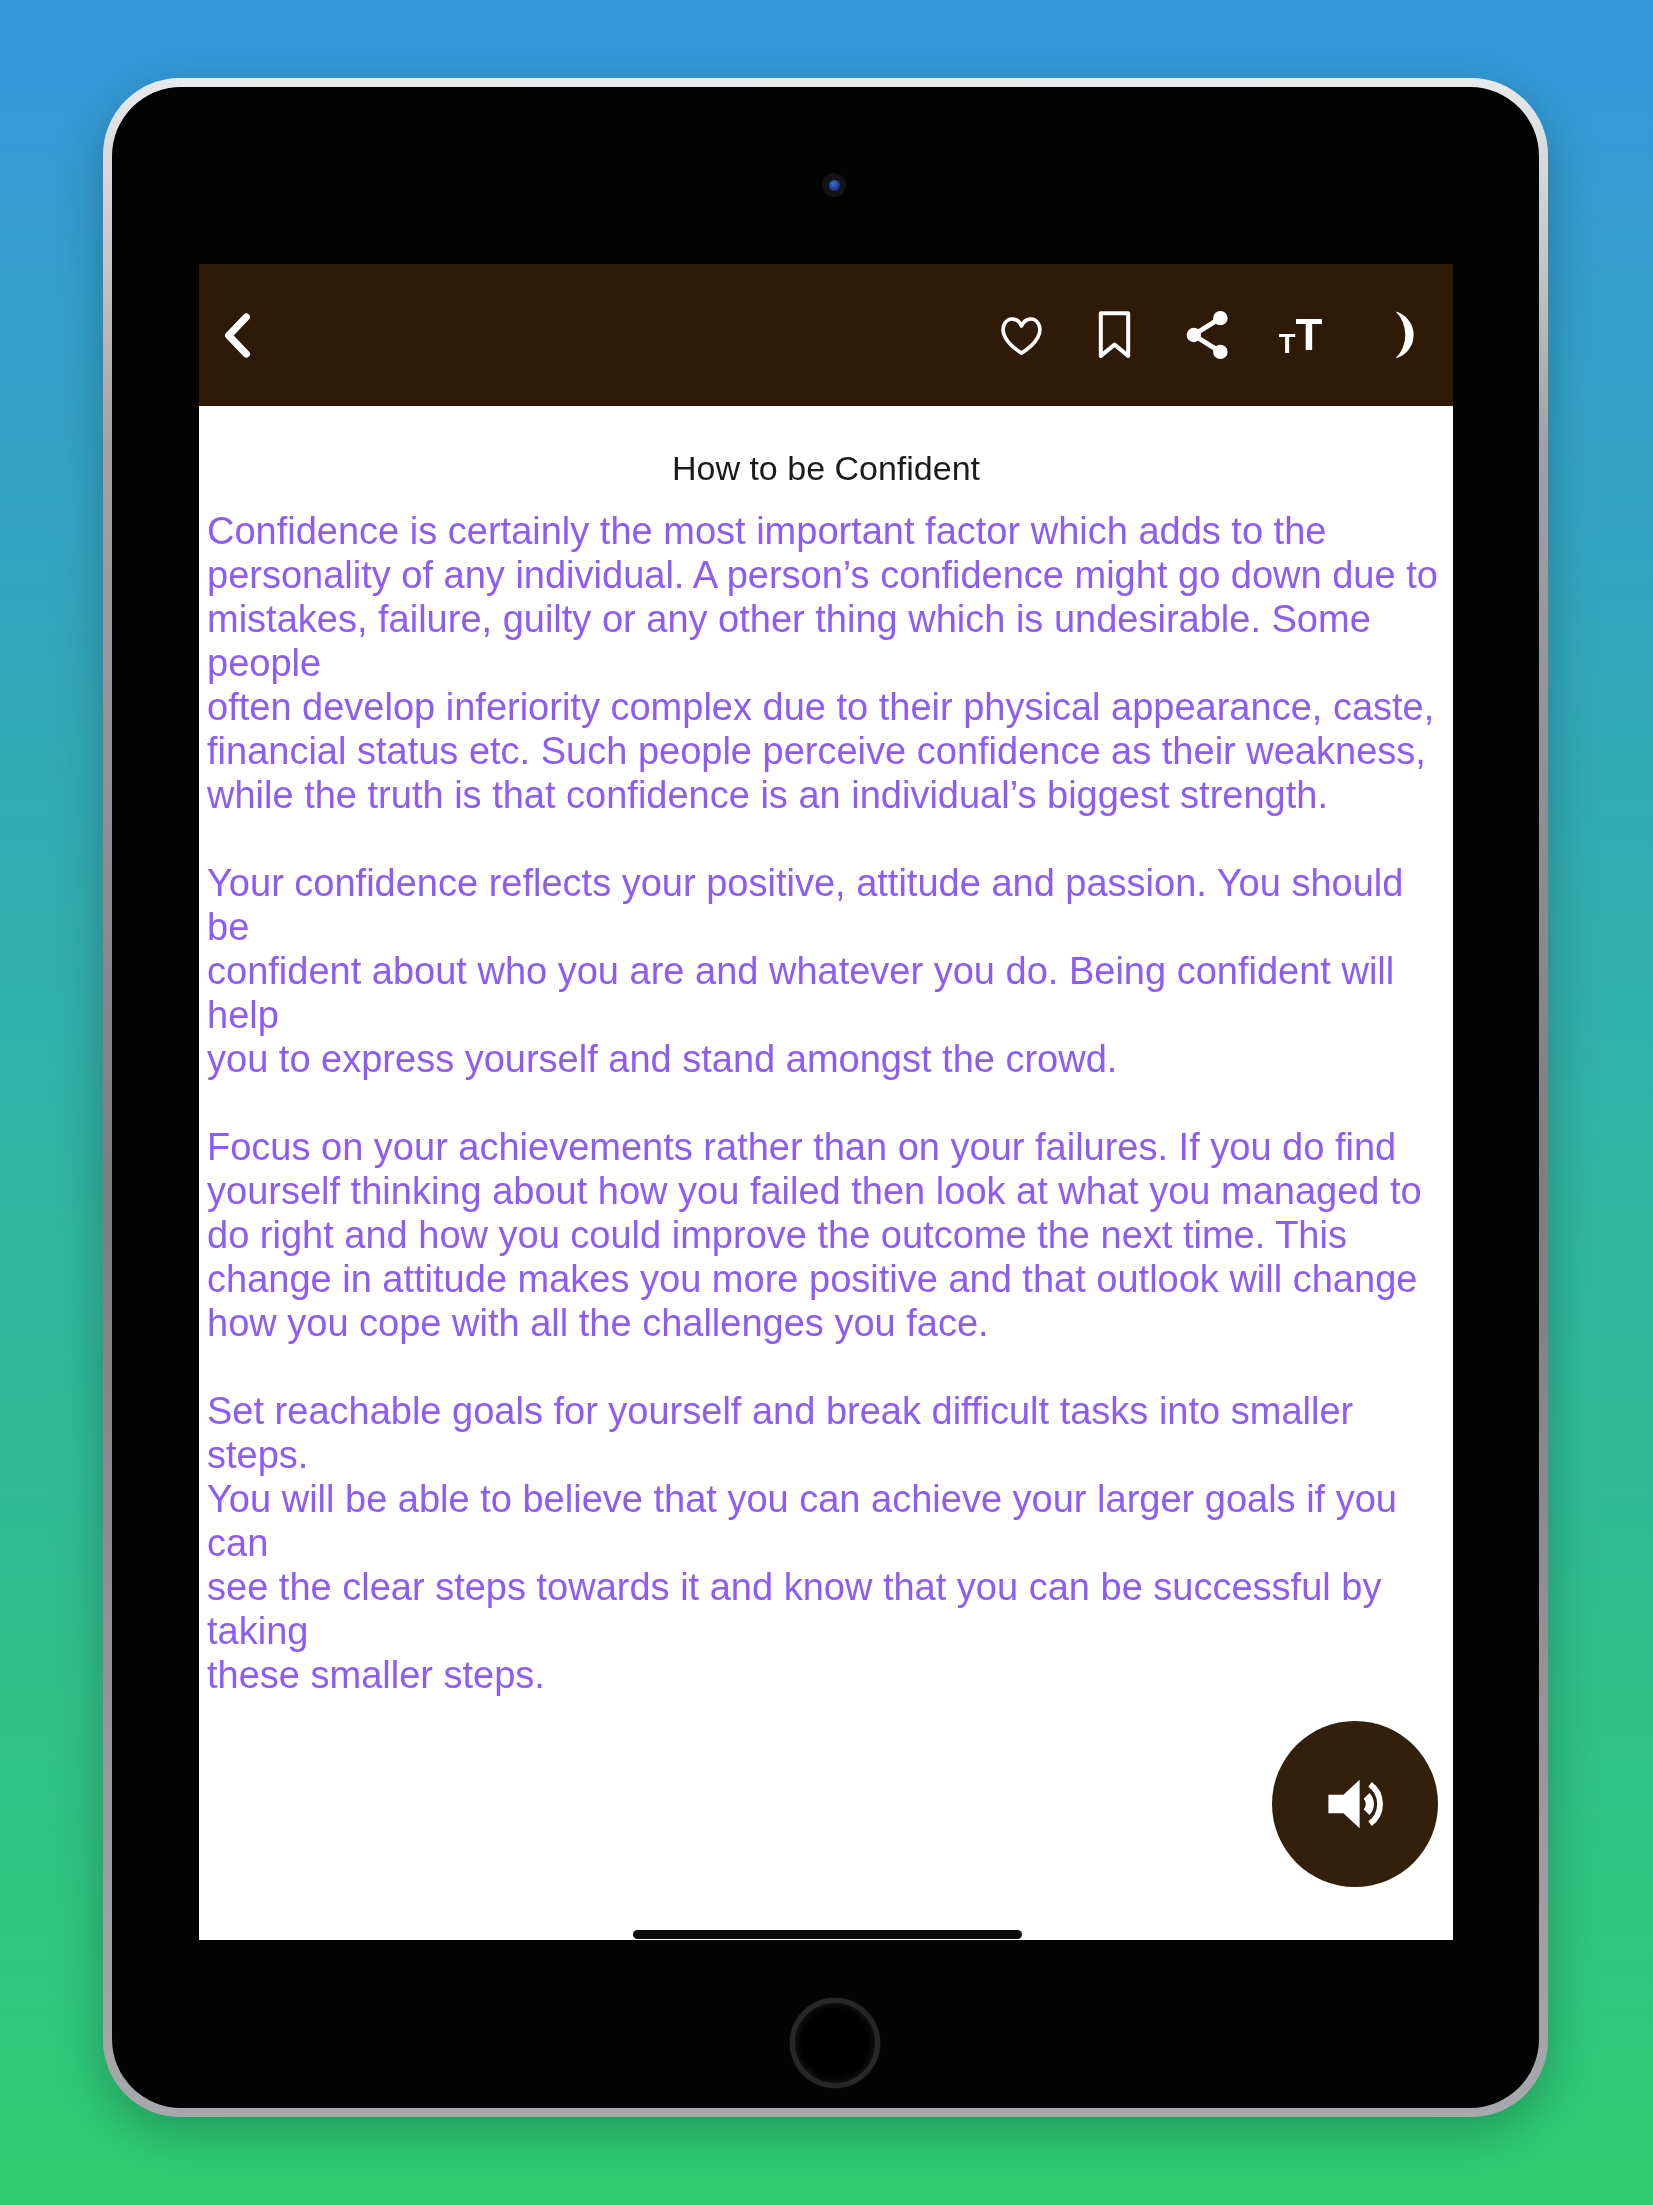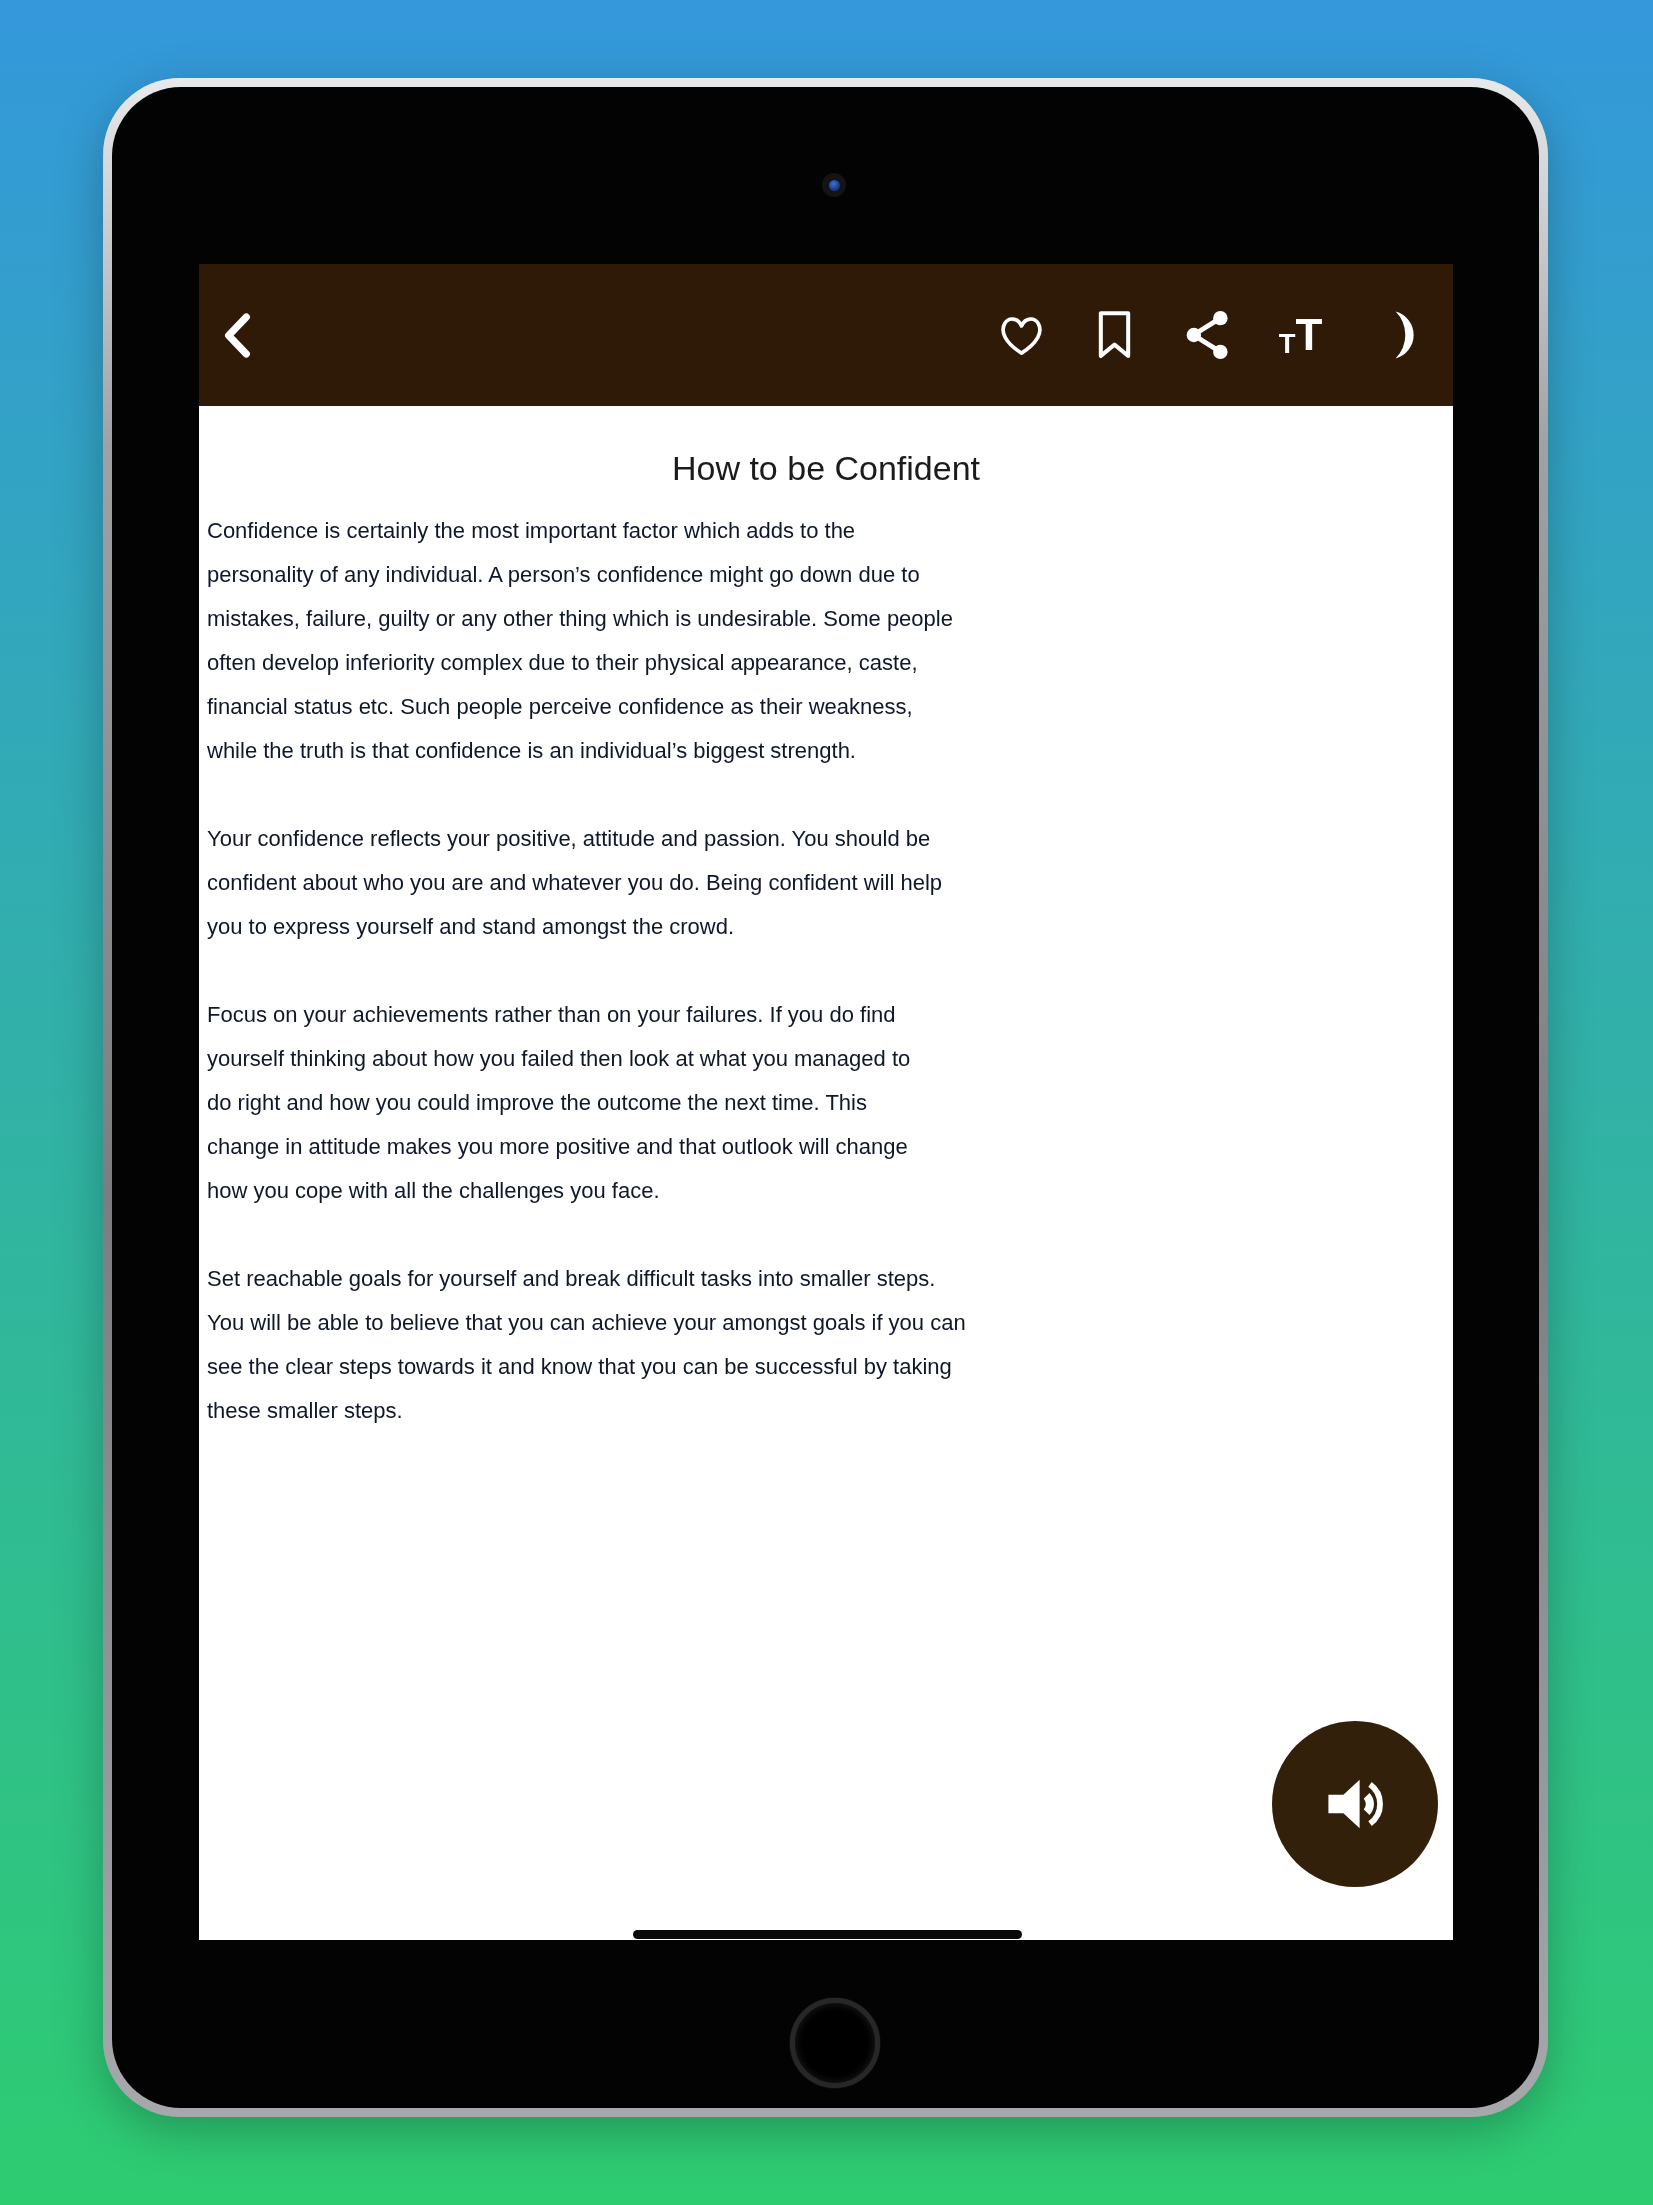--- a/index.html
+++ b/index.html
@@ -64,21 +64,21 @@
   .ticon .t-large { font-size:44px; }
 
   
   .article-title {
     margin-top:40px; text-align:center;
     font-size:34px; line-height:45px; color:#1b1b1b;
   }
   .article-body { padding:0 8px; }
   .article-body p {
     white-space:pre-line;
-    font-size:22px; line-height:44px; color:#0f172a;
+    font-size:38px; line-height:44px; color:#8b5cf6;
     margin-top:44px;
   }
   .article-body p:first-child { margin-top:18px; }
 
   
   .tts-btn {
     position:absolute; left:1073px; top:1457px; width:166px; height:166px;
     border-radius:50%; display:flex; align-items:center; justify-content:center;
     cursor:pointer;
   }
@@ -169,21 +169,21 @@
 while the truth is that confidence is an individual’s biggest strength.</p>
         <p>Your confidence reflects your positive, attitude and passion. You should be
 confident about who you are and whatever you do. Being confident will help
 you to express yourself and stand amongst the crowd.</p>
         <p>Focus on your achievements rather than on your failures. If you do find
 yourself thinking about how you failed then look at what you managed to
 do right and how you could improve the outcome the next time. This
 change in attitude makes you more positive and that outlook will change
 how you cope with all the challenges you face.</p>
         <p>Set reachable goals for yourself and break difficult tasks into smaller steps.
-You will be able to believe that you can achieve your amongst goals if you can
+You will be able to believe that you can achieve your larger goals if you can
 see the clear steps towards it and know that you can be successful by taking
 these smaller steps.</p>
       </div>
     </div>
 
     <div class="tts-btn" style="background:#33200A;">
       <svg width="74" height="74" viewBox="0 0 64 64">
         <path d="M9 24 H22 L36 11 V53 L22 40 H9 Z" fill="#ffffff"></path>
         <path d="M42 25 A 10 10 0 0 1 42 39" fill="none" stroke="#ffffff" stroke-width="7"></path>
         <path d="M45 15 A 21 21 0 0 1 45 49" fill="none" stroke="#ffffff" stroke-width="5"></path>

